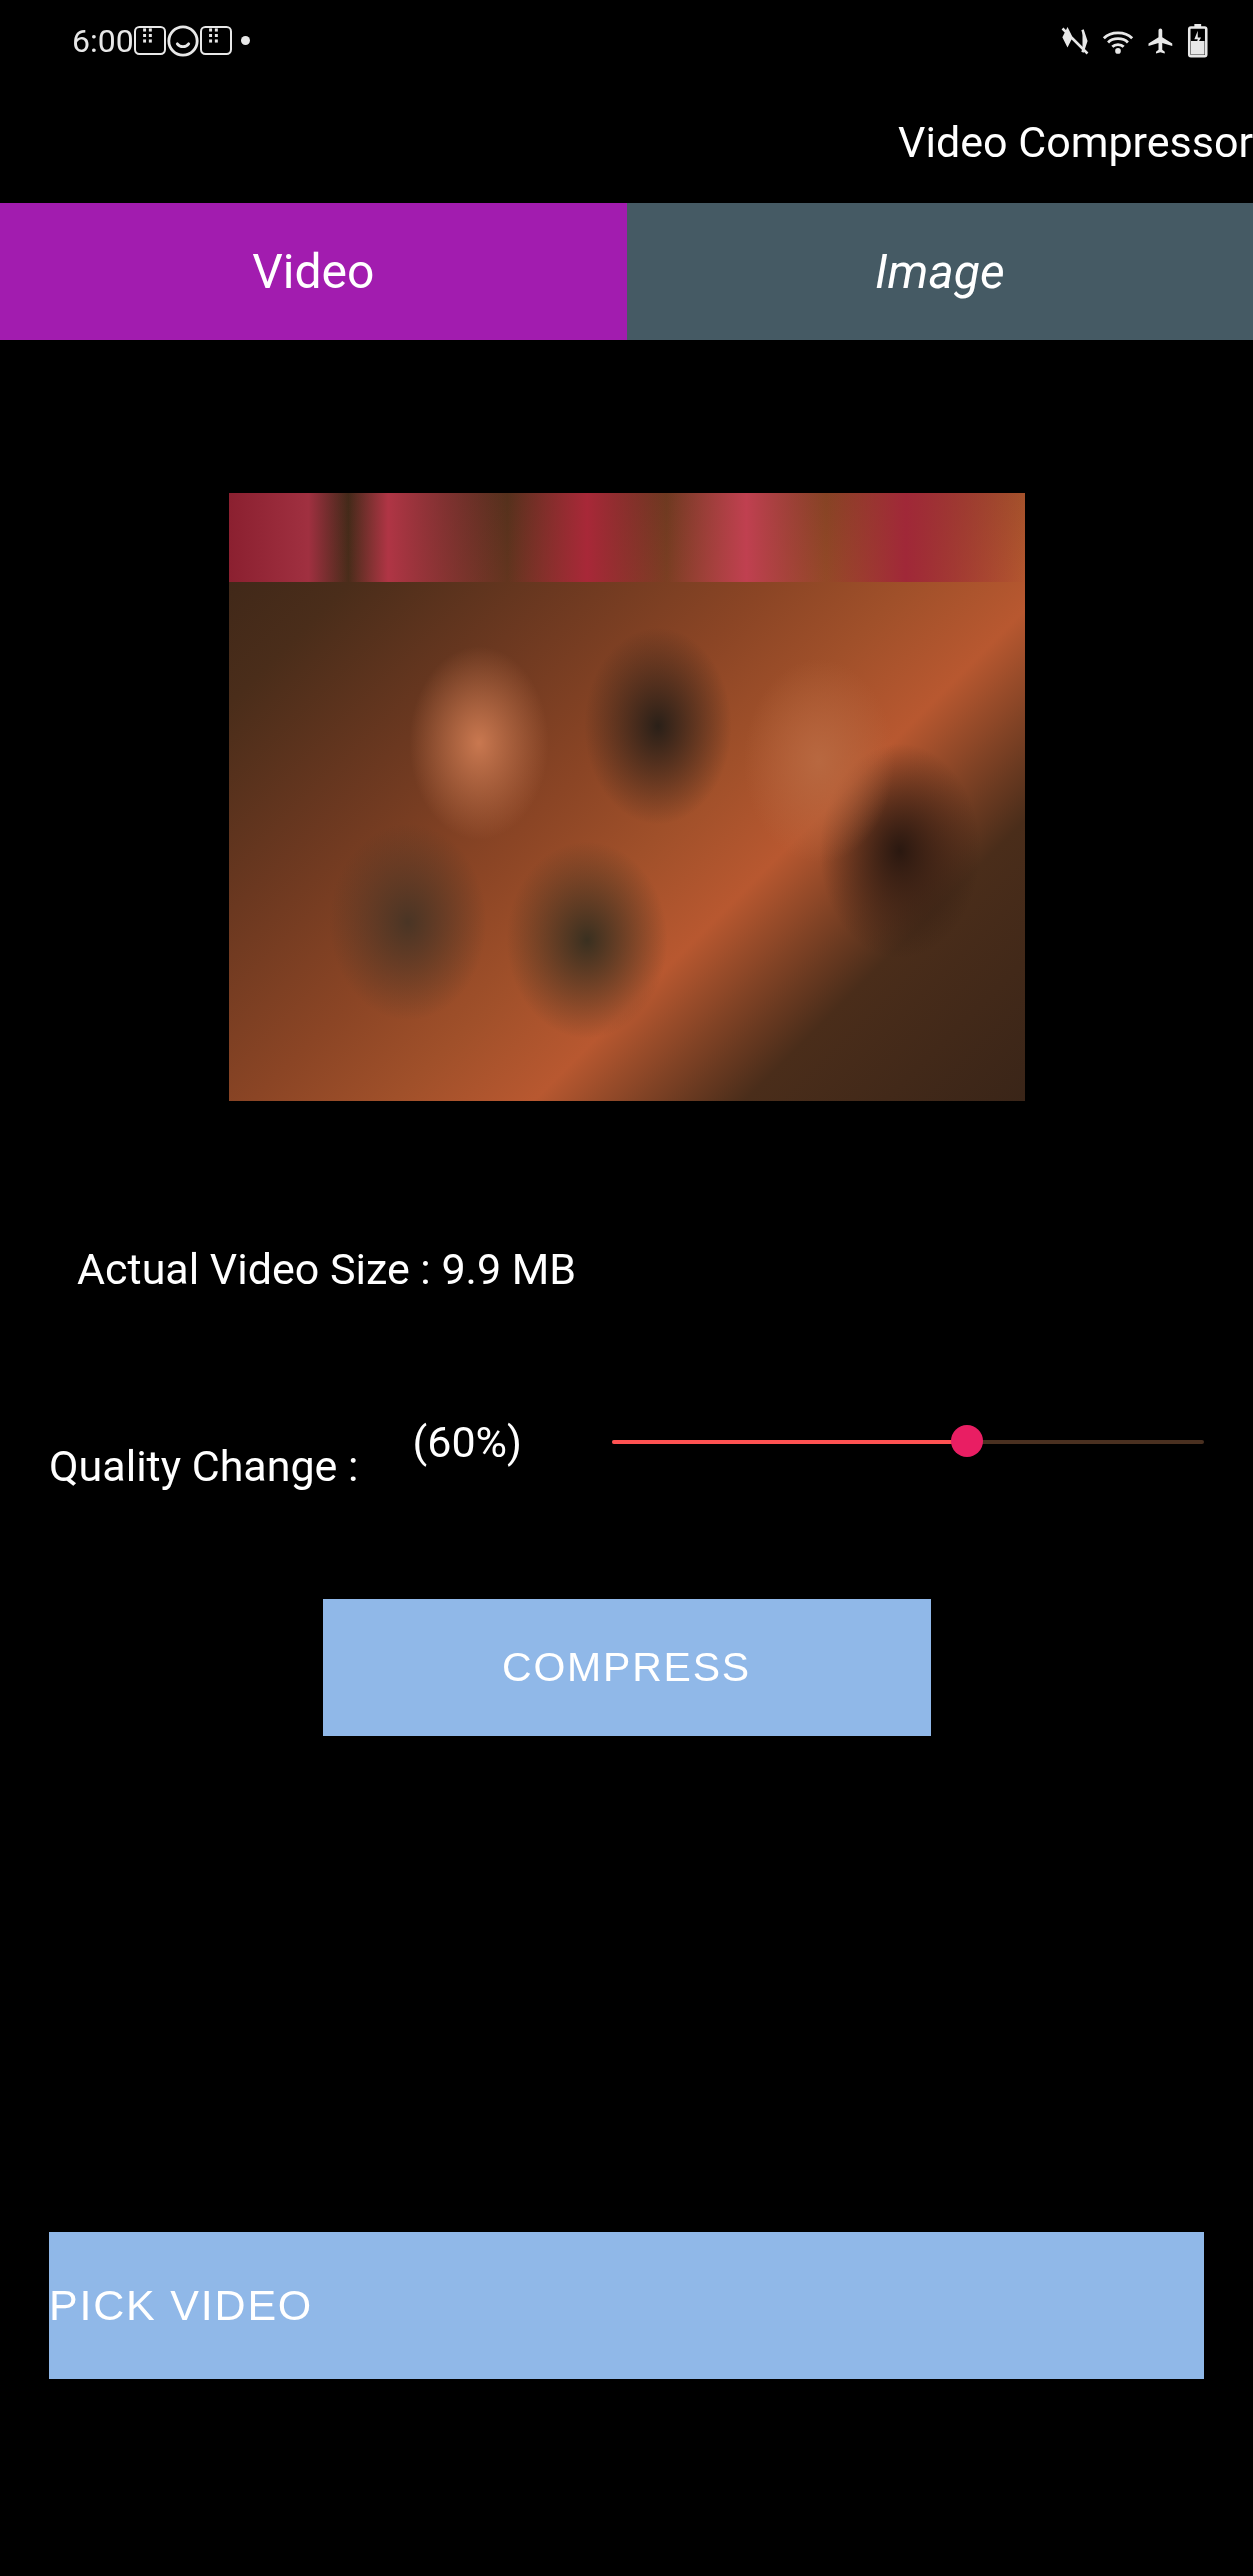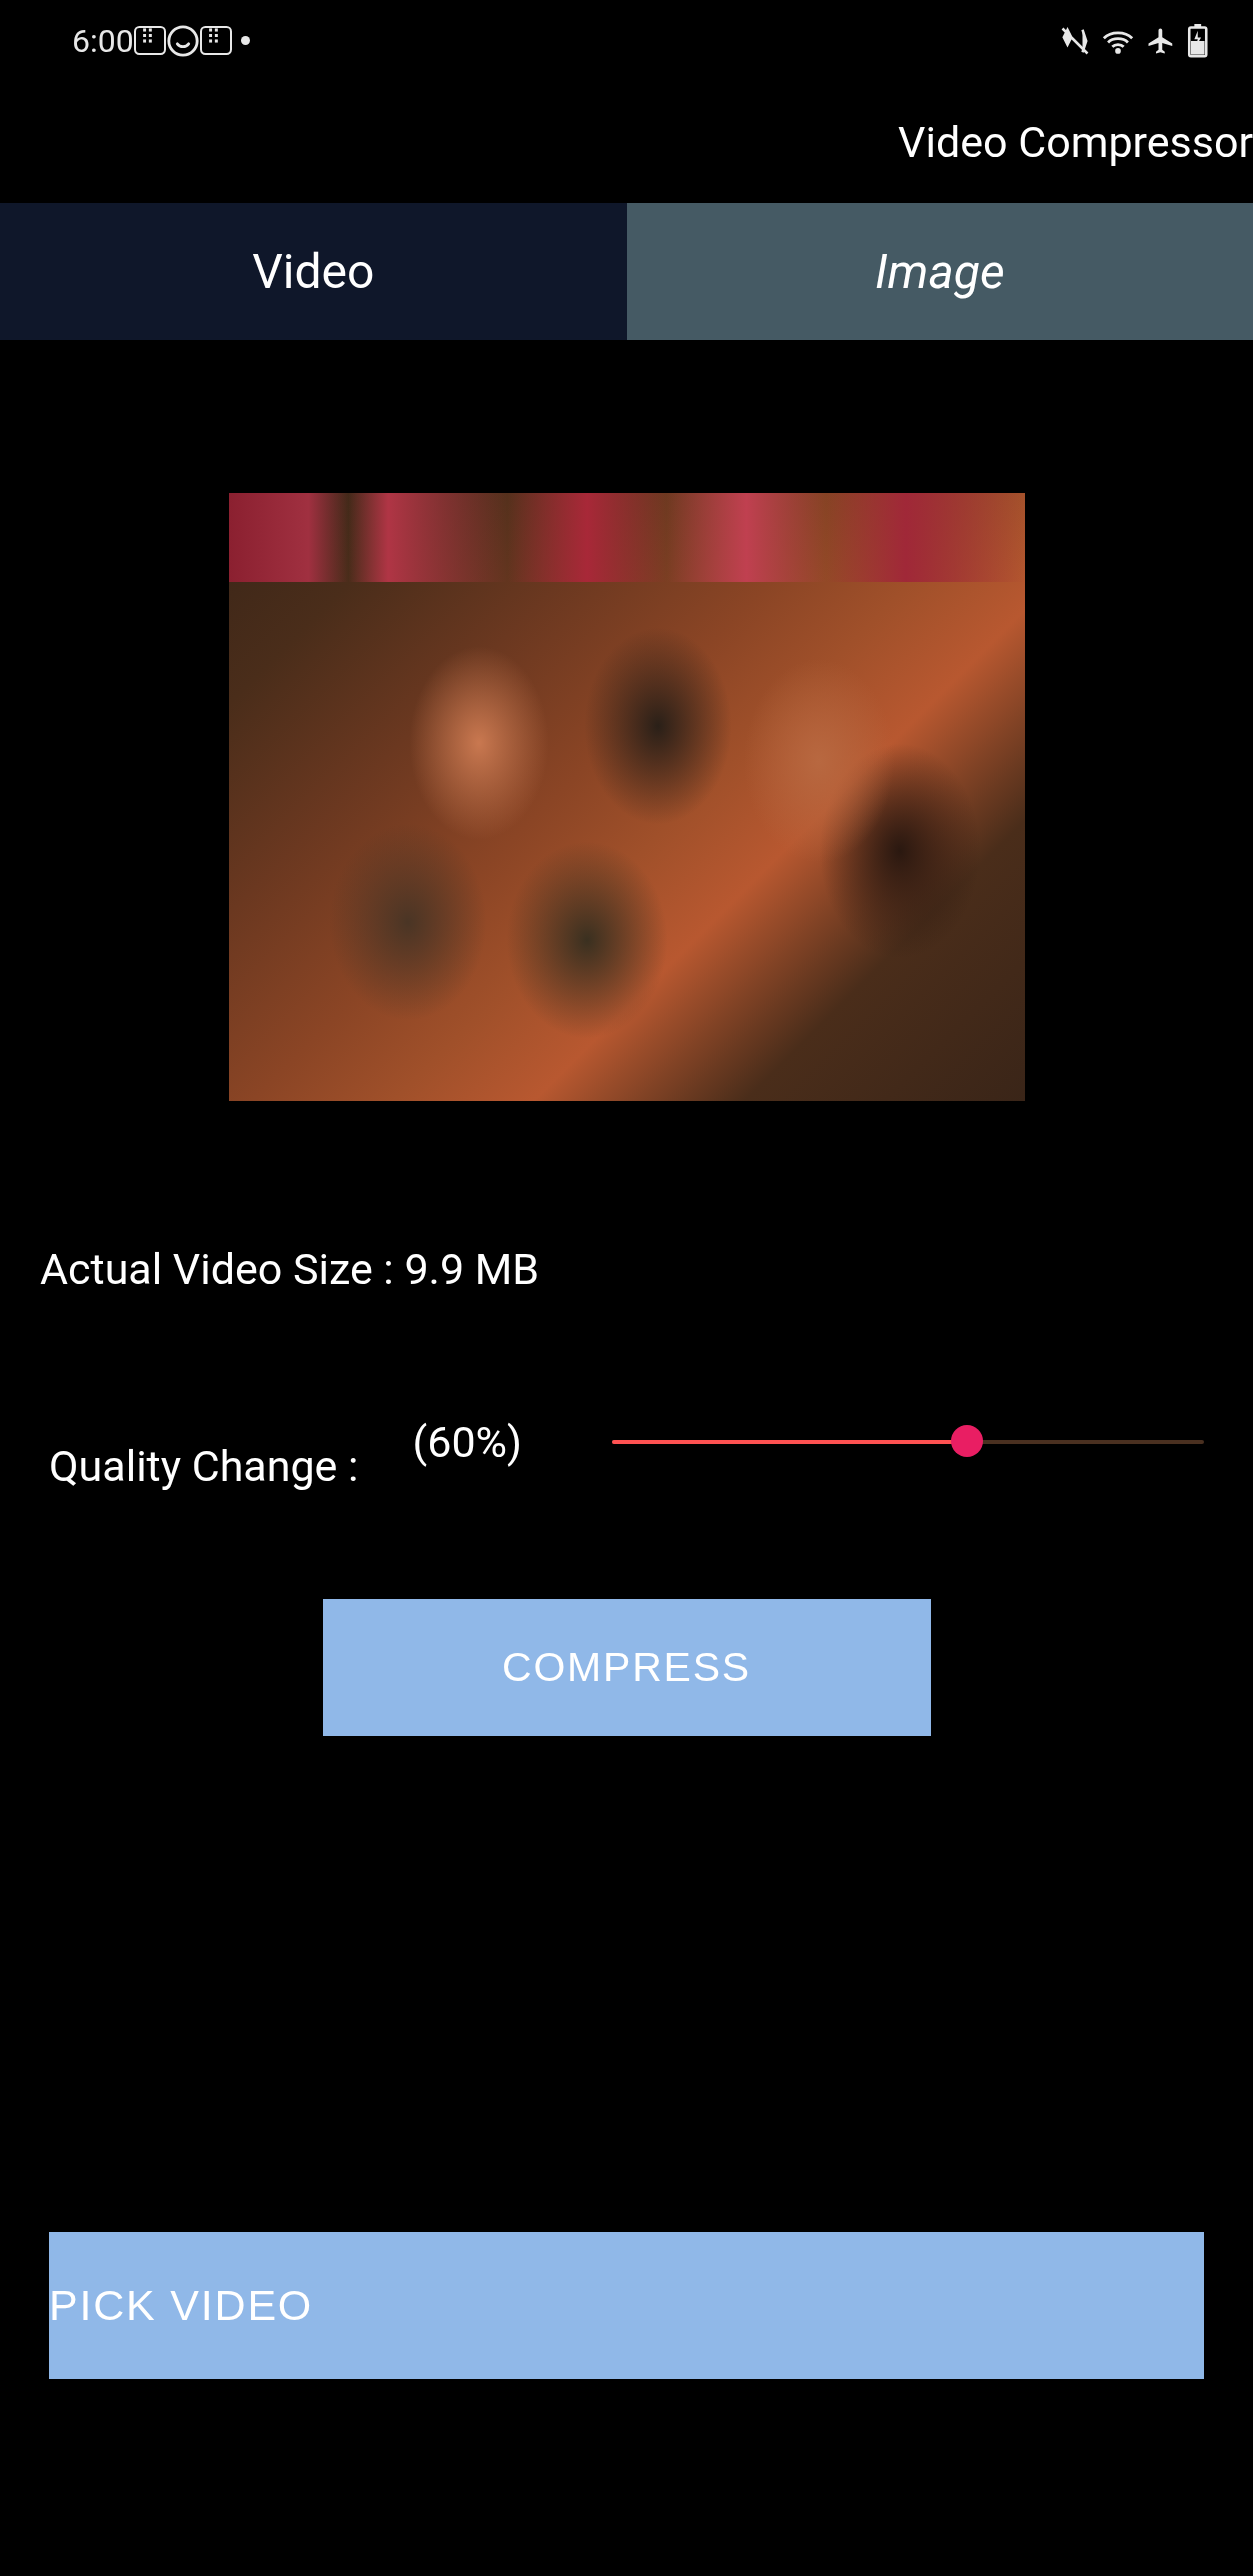--- a/index.html
+++ b/index.html
@@ -82,21 +82,21 @@
     }
     .tab {
       flex: 1;
       text-align: center;
       padding: 40px 0;
       font-size: 48px;
       font-weight: 400;
       color: #fff;
     }
     .tab-active {
-      background: #0f172a;
+      background: #a21caf;
     }
     .tab-inactive {
       background: #455a64;
       font-style: italic;
     }
     
     
     .preview-container {
       margin: 54px auto 0;
       width: 805px;
@@ -140,21 +140,21 @@
         radial-gradient(ellipse 116px 161px at 250px 250px, #c97850 0%, transparent 60%),
         radial-gradient(ellipse 134px 179px at 429px 233px, #2a2018 0%, transparent 55%),
         radial-gradient(ellipse 125px 170px at 590px 268px, #b86840 0%, transparent 60%),
         radial-gradient(ellipse 161px 197px at 358px 447px, #3a3020 0%, transparent 50%),
         radial-gradient(ellipse 143px 179px at 179px 429px, #4a3525 0%, transparent 55%),
         radial-gradient(ellipse 134px 179px at 671px 358px, #2a1810 0%, transparent 60%);
     }
     
     
     .info-text {
-      padding: 45px 40px 18px;
+      padding: 45px 77px 18px;
       font-size: 43px;
       color: #fff;
     }
     
     
     .quality-row {
       display: flex;
       align-items: center;
       padding: 81px 49px 36px;
       gap: 36px;

